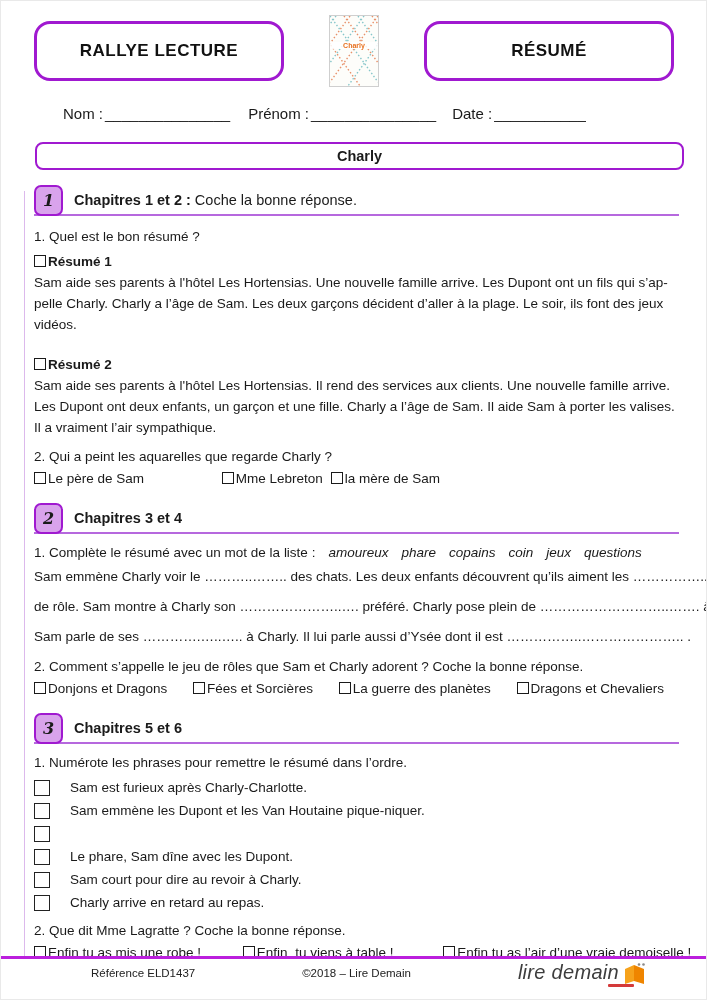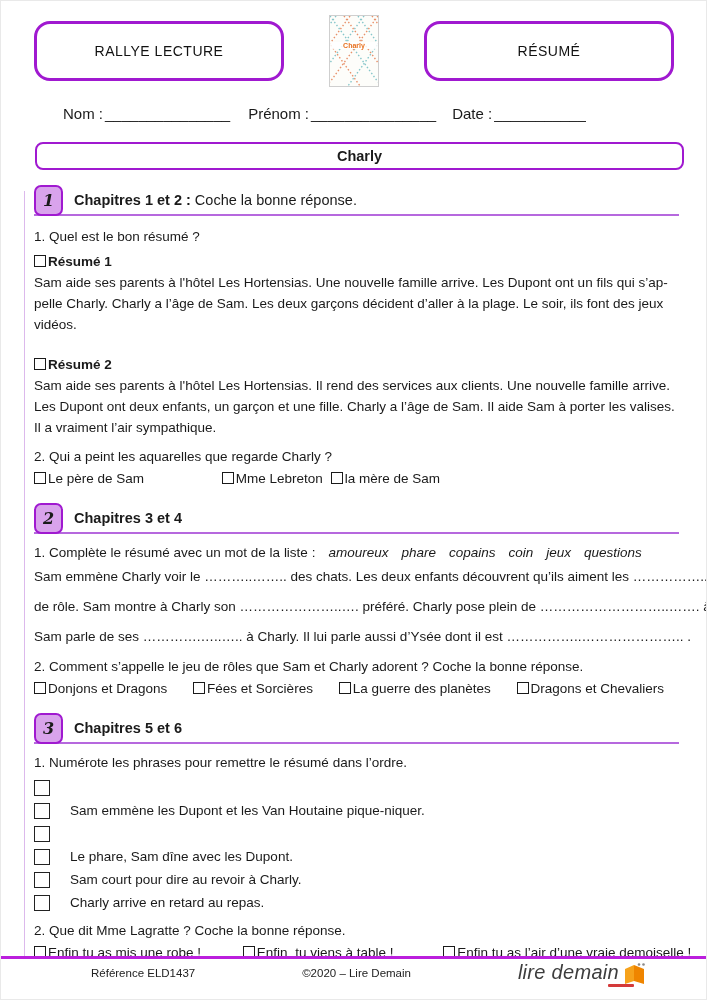--- a/index.html
+++ b/index.html
@@ -3,21 +3,21 @@
 <meta charset="utf-8">
 <style>
   html,body{margin:0;padding:0;background:#fff;}
   .page{position:relative;width:707px;height:1000px;background:#ffffff;
         font-family:"Liberation Sans",sans-serif;color:#1a1a1a;overflow:hidden;
         border:1px solid #e9e9e9;box-sizing:border-box;}
   
   .top{display:flex;justify-content:space-between;align-items:flex-start;padding:20px 32px 0 33px;}
   .hdr-box{border:3px solid #a019d0;border-radius:16px;width:244px;height:54px;
            display:flex;align-items:center;justify-content:center;
-           font-weight:normal;font-size:14px;letter-spacing:.5px;color:#111;}
+           font-weight:bold;font-size:17px;letter-spacing:.5px;color:#111;}
   .cover{width:48px;height:70px;margin-top:-6px;border:1px solid #cfcfcf;background:#fdfdfa;
          position:relative;overflow:hidden;}
   .cover-title{position:absolute;top:26px;left:0;right:0;text-align:center;
                font-size:7px;font-weight:bold;color:#e8711f;background:rgba(255,255,255,.85);}
   
   .identity{margin:18px 0 0 62px;font-size:15px;display:flex;align-items:baseline;white-space:nowrap;}
   .identity .lbl{margin-right:2px;}
   .identity .blank{letter-spacing:0;}
   .identity .gap1{margin-left:18px;}
   .identity .gap2{margin-left:16px;}
@@ -156,20 +156,21 @@
     <div class="sec-header">
       <span class="sec-num">3</span>
       <span class="sec-title"><b>Chapitres 5 et 6</b></span>
     </div>
 
     <div class="q">1. Numérote les phrases pour remettre le résumé dans l’ordre.</div>
 
     <div class="order-list">
       <div class="order-row">
           <span class="cb-lg"></span>
+          <span>Sam est furieux après Charly-Charlotte.</span>
         </div>
       <div class="order-row">
           <span class="cb-lg"></span>
           <span>Sam emmène les Dupont et les Van Houtaine pique-niquer.</span>
         </div>
       <div class="order-row">
           <span class="cb-lg"></span>
         </div>
       <div class="order-row">
           <span class="cb-lg"></span>
@@ -190,21 +191,21 @@
       <span class="opt s3o1"><span class="cb"></span><span class="opt-label">Enfin tu as mis une robe !</span></span>
       <span class="opt s3o2"><span class="cb"></span><span class="opt-label">Enfin  tu viens à table !</span></span>
       <span class="opt"><span class="cb"></span><span class="opt-label">Enfin tu as l’air d’une vraie demoiselle !</span></span>
     </div>
 
   </div>
 
   <div class="footer-line"></div>
   <div class="footer">
     <span>Référence ELD1437</span>
-    <span>©2020 – Lire Demain</span>
+    <span>©2018 – Lire Demain</span>
     <span class="logo">
       <span class="logo-text">lire demain</span>
       <svg width="26" height="22" viewBox="0 0 26 22" style="margin-left:3px;">
         <circle cx="17" cy="2.5" r="1.3" fill="#8a8a8a"></circle>
           <circle cx="21.5" cy="2.5" r="1.3" fill="#8a8a8a"></circle>
         <path d="M3,7 L12,3 L12,19 L3,22 Z" fill="#f6a21c"></path>
         <path d="M12,3 L22,7 L22,22 L12,19 Z" fill="#ef8500"></path>
       </svg>
       <span class="logo-sub"></span>
     </span>

